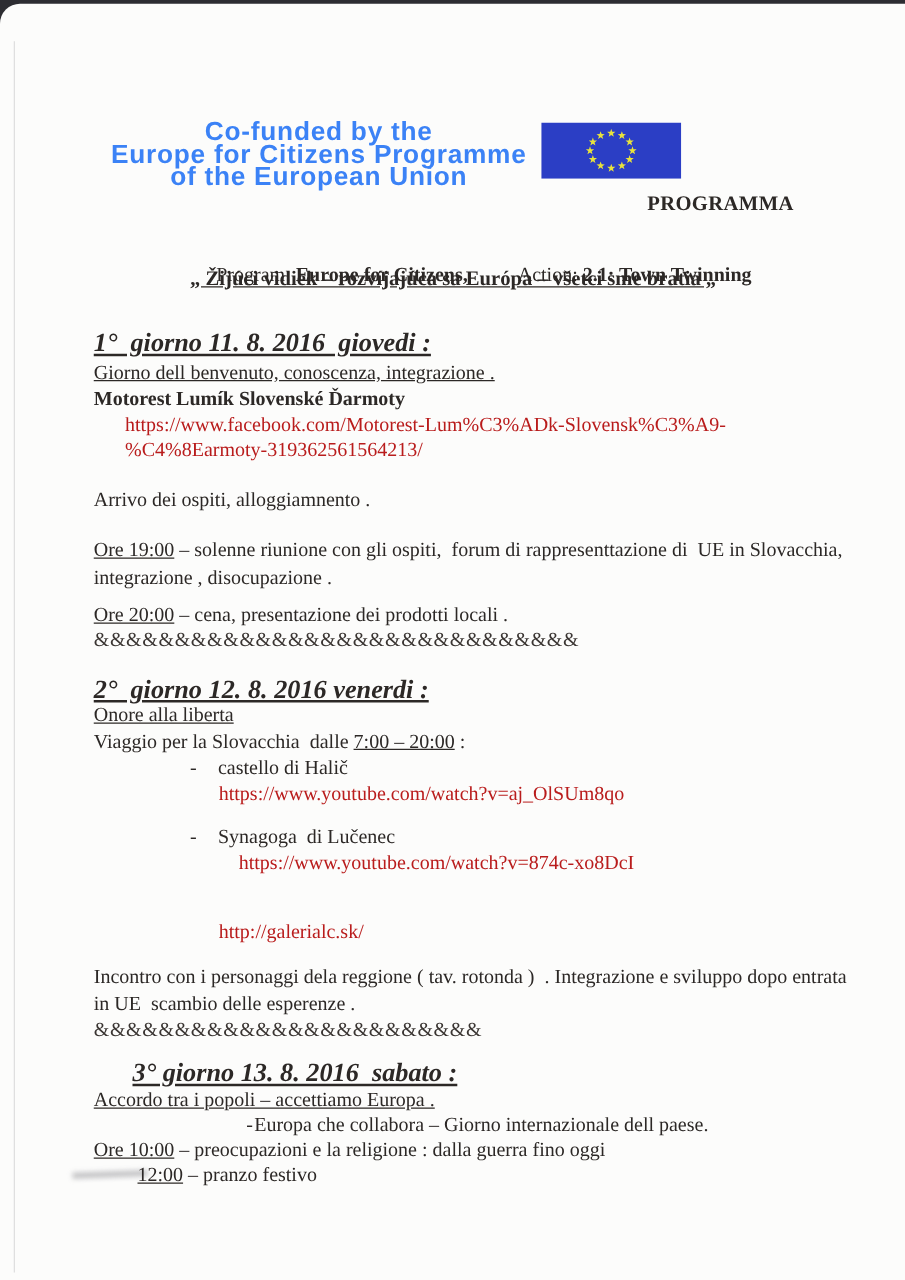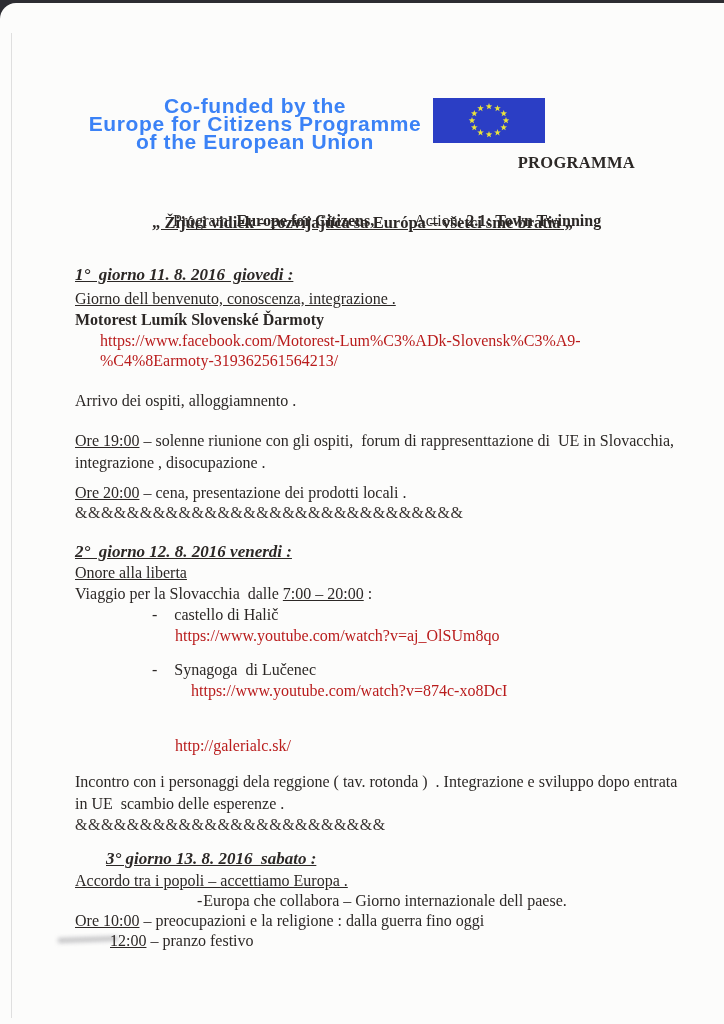--- a/index.html
+++ b/index.html
@@ -28,21 +28,21 @@
   .flag{position:absolute;left:433px;top:95px;}
 
   .doc-title{left:75px;top:150px;width:560px;text-align:right;font-weight:bold;font-size:16.5px;letter-spacing:0.3px;}
 
   .program-line{left:157px;top:189px;}
   .program-line .bold{font-weight:bold;}
   .program-line .gap{display:inline-block;width:40px;}
 
   .motto{left:75px;top:210px;width:575px;text-align:center;font-weight:bold;text-decoration:underline;font-size:16.5px;}
 
-  .day-heading{font-weight:bold;font-style:italic;text-decoration:underline;font-size:17px;}
+  .day-heading{font-weight:bold;font-style:italic;text-decoration:underline;font-size:21px;}
   .u{text-decoration:underline;}
 
   a.doclink, .doclink{
     color:#b91c1c;cursor:pointer;
   }
   .bullet-dash{display:inline-block;}
   .bullet-label{display:inline-block;margin-left:17px;}
   .amp{letter-spacing:0.5px;color:#3a3532;}
 </style>
 </head>

